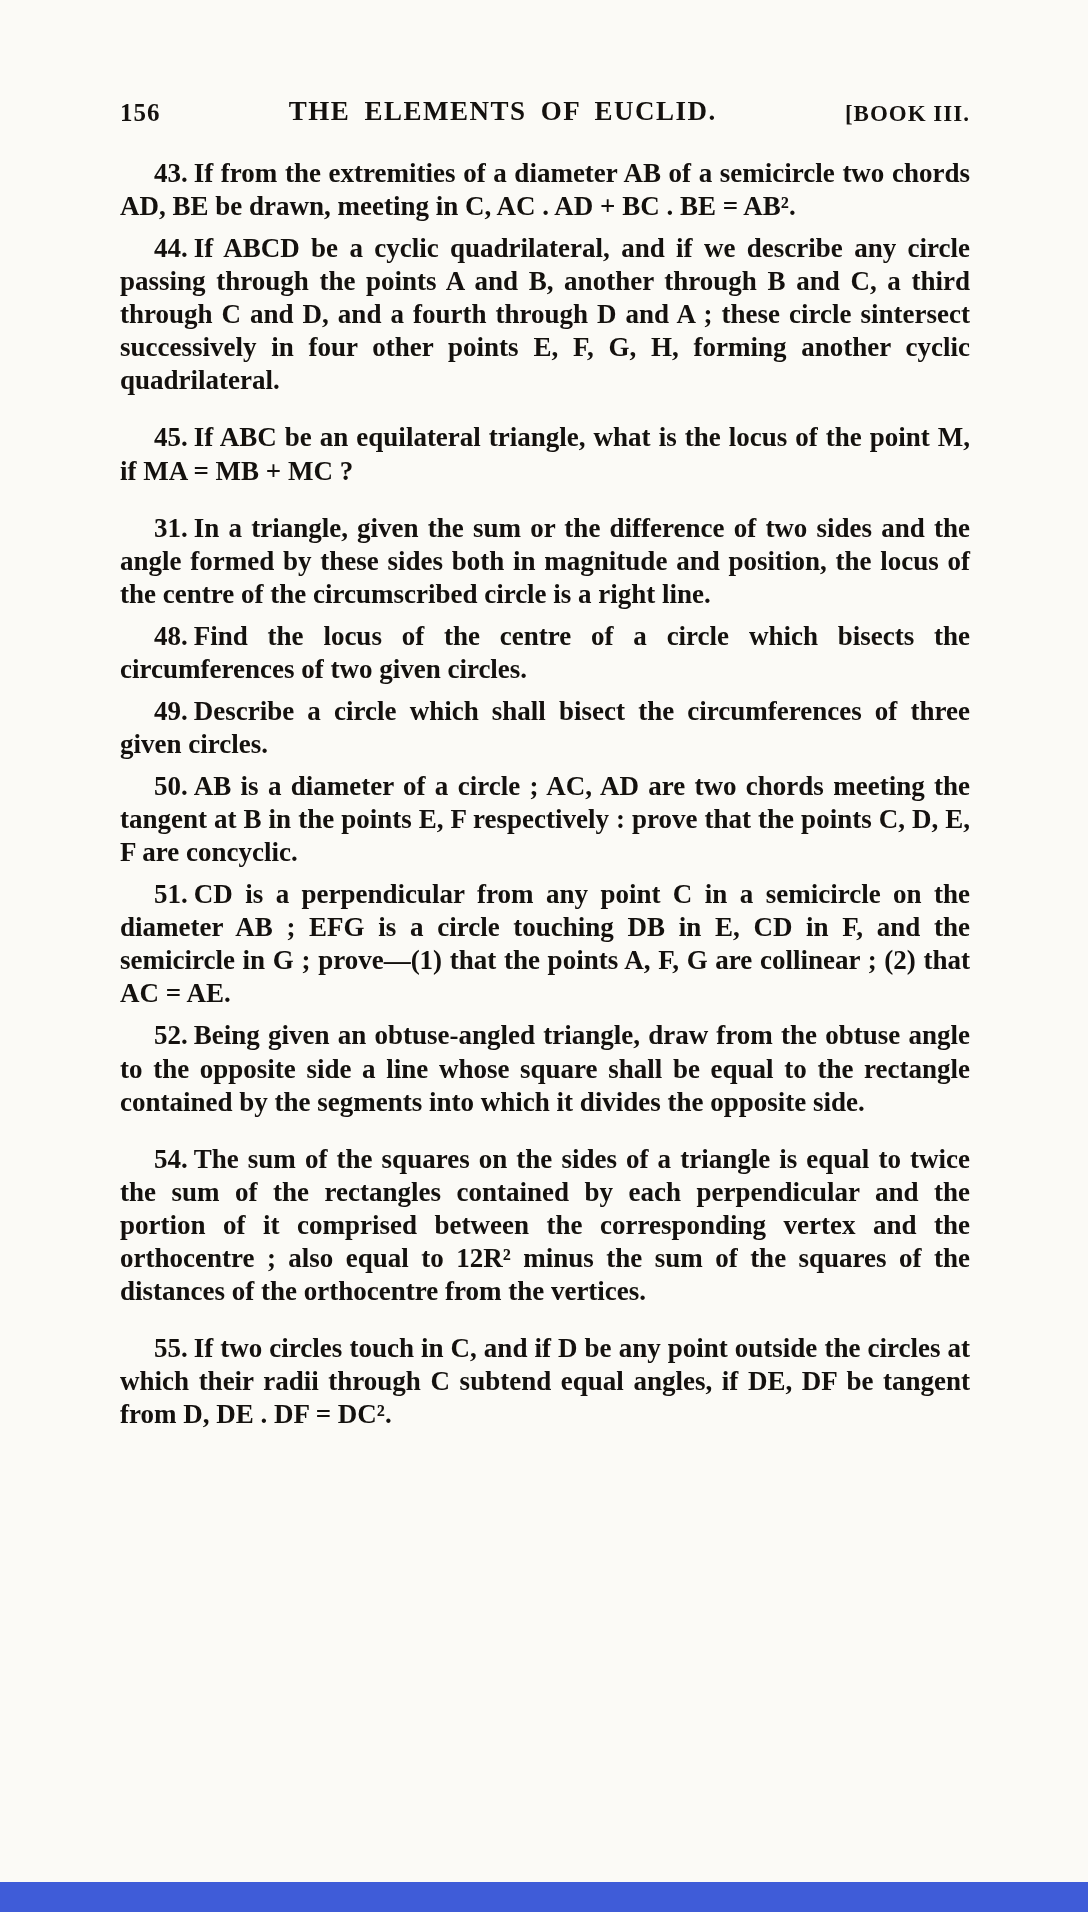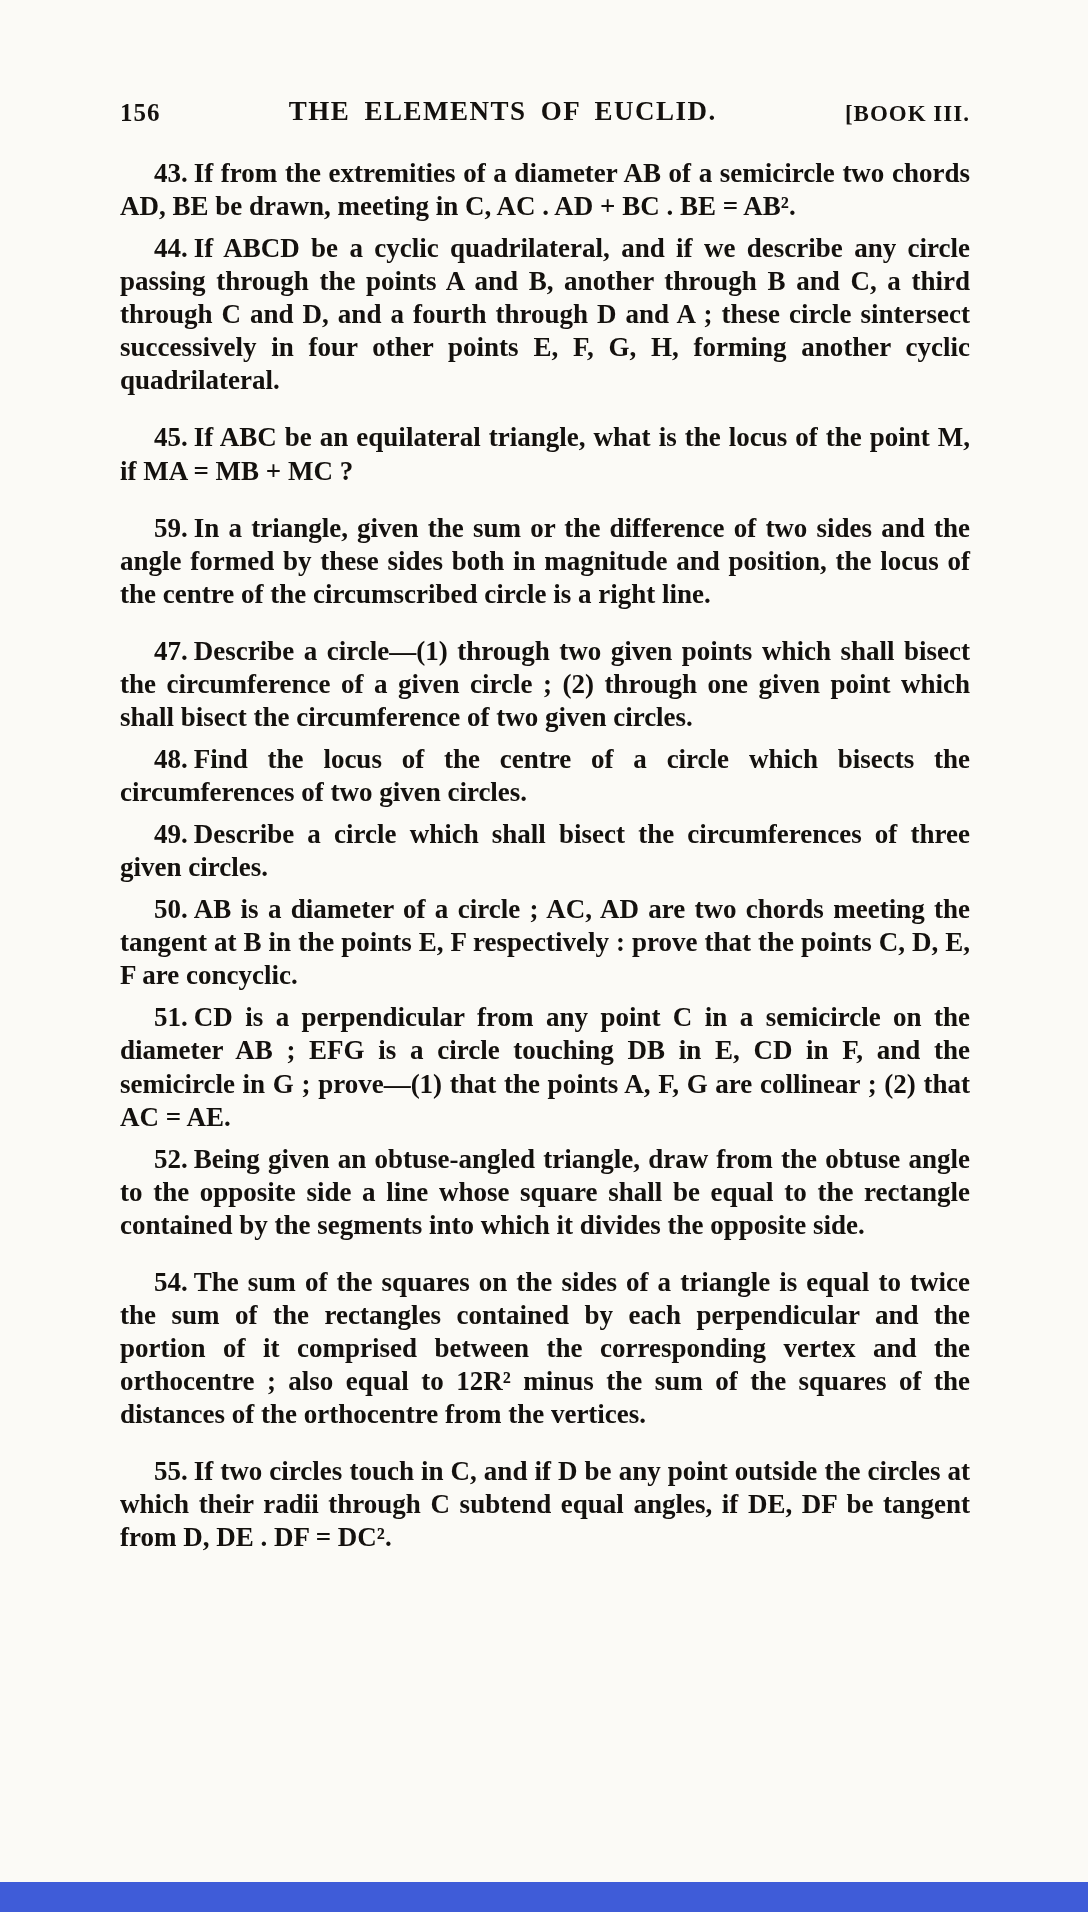--- a/index.html
+++ b/index.html
@@ -49,22 +49,21 @@
   <div class="page-header">
     <span class="page-number">156</span>
     <span class="title">THE ELEMENTS OF EUCLID.</span>
     <span class="book">[BOOK III.</span>
   </div>
 
   <div class="content">
     <p><span class="num">43.</span><span>If from the extremities of a diameter AB of a semicircle two chords AD, BE be drawn, meeting in C, AC . AD + BC . BE = AB².</span></p>
     <p><span class="num">44.</span><span>If ABCD be a cyclic quadrilateral, and if we describe any circle passing through the points A and B, another through B and C, a third through C and D, and a fourth through D and A ; these circle sintersect successively in four other points E, F, G, H, forming another cyclic quadrilateral.</span></p>
     <p class="gap"><span class="num">45.</span><span>If ABC be an equilateral triangle, what is the locus of the point M, if MA = MB + MC ?</span></p>
-    <p class="gap"><span class="num">59.</span><span>In a triangle, given the sum or the difference of two sides and the angle formed by these sides both in magnitude and position, the locus of the centre of the circumscribed circle is a right line.</span></p>
-    <p class="gap"><span class="num">47.</span><span>Describe a circle—(1) through two given points which shall bisect the circumference of a given circle ; (2) through one given point which shall bisect the circumference of two given circles.</span></p>
+    <p class="gap"><span class="num">31.</span><span>In a triangle, given the sum or the difference of two sides and the angle formed by these sides both in magnitude and position, the locus of the centre of the circumscribed circle is a right line.</span></p>
     <p><span class="num">48.</span><span>Find the locus of the centre of a circle which bisects the circumferences of two given circles.</span></p>
     <p><span class="num">49.</span><span>Describe a circle which shall bisect the circumferences of three given circles.</span></p>
     <p><span class="num">50.</span><span>AB is a diameter of a circle ; AC, AD are two chords meeting the tangent at B in the points E, F respectively : prove that the points C, D, E, F are concyclic.</span></p>
     <p><span class="num">51.</span><span>CD is a perpendicular from any point C in a semicircle on the diameter AB ; EFG is a circle touching DB in E, CD in F, and the semicircle in G ; prove—(1) that the points A, F, G are collinear ; (2) that AC = AE.</span></p>
     <p><span class="num">52.</span><span>Being given an obtuse-angled triangle, draw from the obtuse angle to the opposite side a line whose square shall be equal to the rectangle contained by the segments into which it divides the opposite side.</span></p>
     <p class="gap"><span class="num">54.</span><span>The sum of the squares on the sides of a triangle is equal to twice the sum of the rectangles contained by each perpendicular and the portion of it comprised between the corresponding vertex and the orthocentre ; also equal to 12R² minus the sum of the squares of the distances of the orthocentre from the vertices.</span></p>
     <p class="gap"><span class="num">55.</span><span>If two circles touch in C, and if D be any point outside the circles at which their radii through C subtend equal angles, if DE, DF be tangent from D, DE . DF = DC².</span></p>
   </div>
 
 </div>

